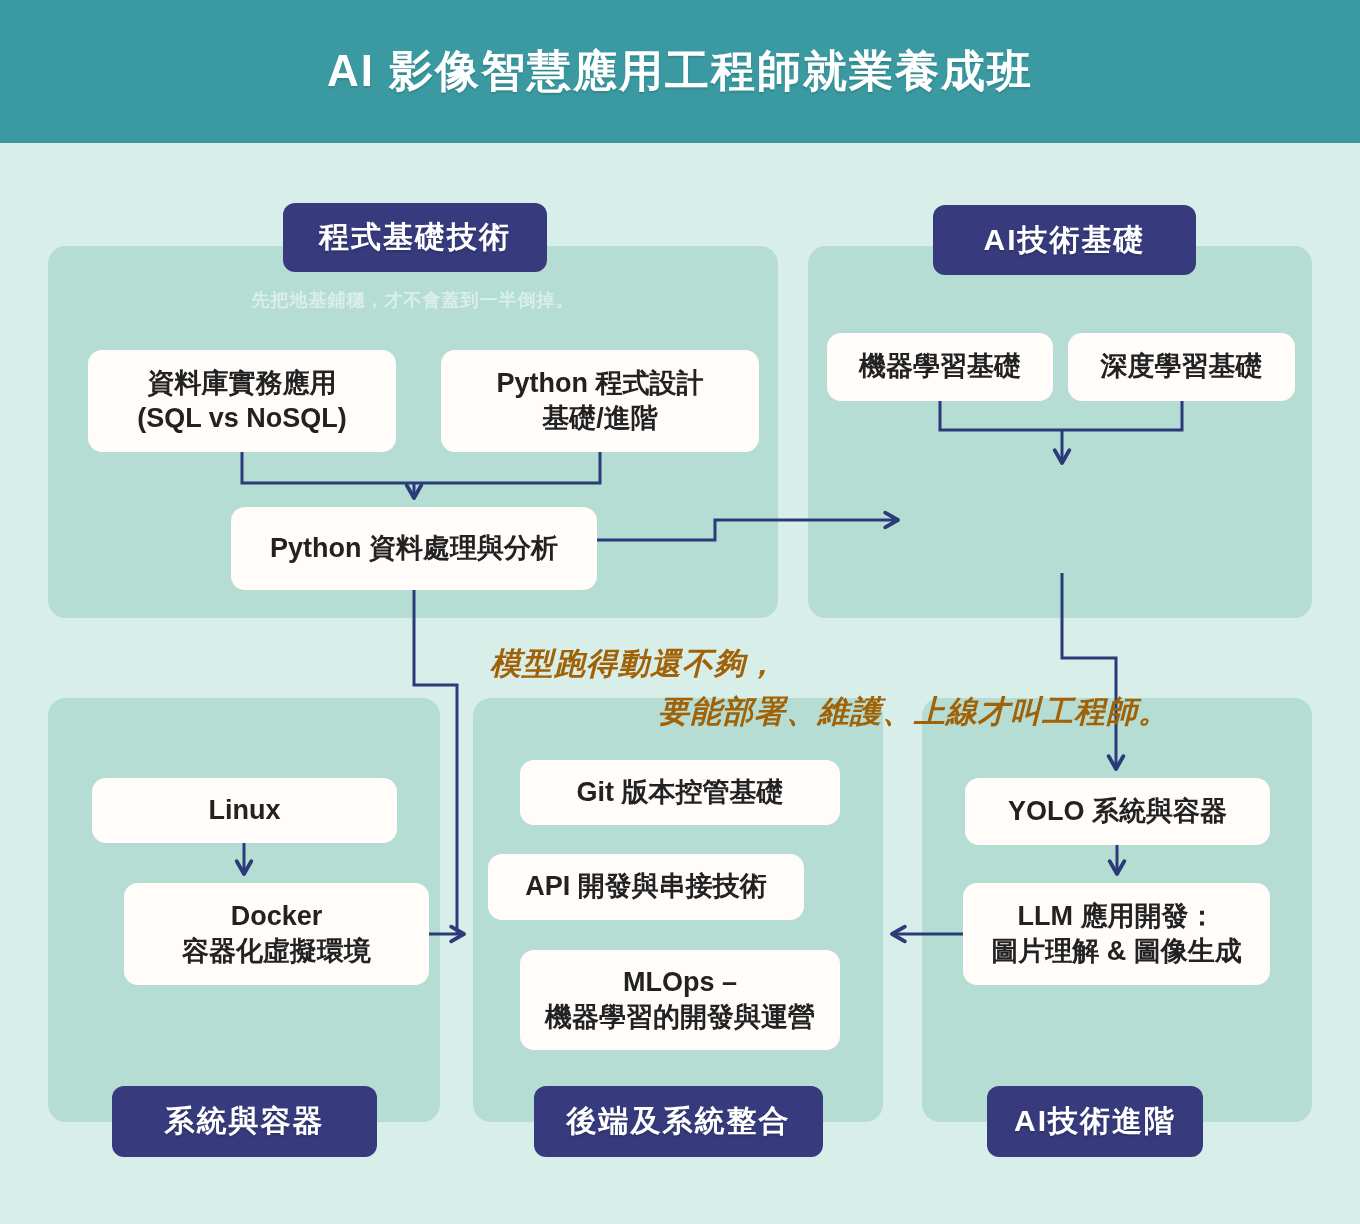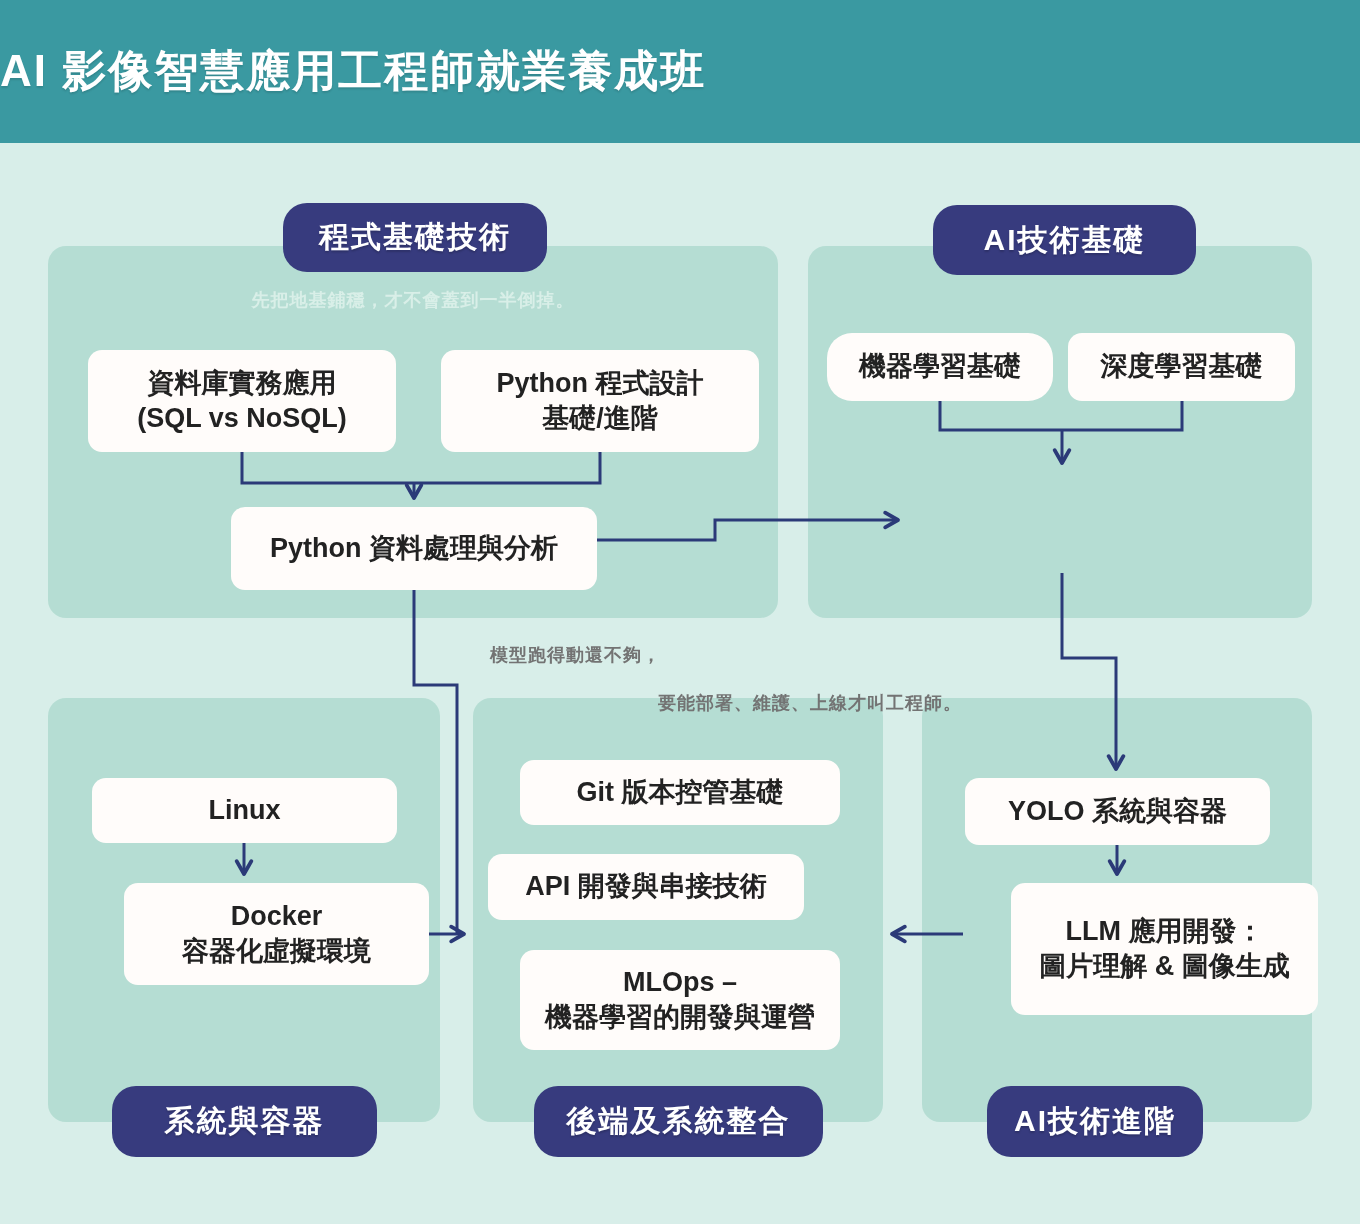--- a/index.html
+++ b/index.html
@@ -1,40 +1,40 @@
 <!DOCTYPE html>
 <html><head>
 <meta charset="utf-8">
 <style>
   html,body{margin:0;padding:0;}
   body{font-family:"Liberation Sans","DejaVu Sans",sans-serif;}
   .page{position:relative;width:1360px;height:1224px;background:#d8eee9;overflow:hidden;}
 
   .header{position:absolute;left:0;top:0;width:1360px;height:143px;background:#3a99a1;
-          display:flex;align-items:center;justify-content:flex-start;}
+          display:flex;align-items:center;justify-content:center;}
   .title{color:#ffffff;font-size:44px;font-weight:bold;letter-spacing:2px;
          text-shadow:0 2px 2px rgba(0,0,0,0.12);}
 
   .panel{position:absolute;background:#b5ddd3;border-radius:18px;}
 
-  .badge{position:absolute;background:#373b7e;border-radius:24px;z-index:4;
+  .badge{position:absolute;background:#373b7e;border-radius:12px;z-index:4;
          display:flex;align-items:center;justify-content:center;
          color:#ffffff;font-size:30px;font-weight:bold;letter-spacing:2px;
          text-shadow:0 2px 2px rgba(0,0,0,0.18);}
 
   .node{position:absolute;background:#fffcfa;border-radius:14px;z-index:3;
         display:flex;align-items:center;justify-content:center;text-align:center;
         color:#222222;font-size:27px;font-weight:600;line-height:1.3;
         white-space:pre-line;}
 
   .note{position:absolute;z-index:2;color:#d9efe8;font-size:18px;font-weight:bold;
         letter-spacing:1px;}
   .panel-note{left:48px;top:288px;width:730px;text-align:center;}
-  .hint{position:absolute;z-index:2;color:#737373;font-size:18px;font-weight:bold;
-        letter-spacing:1px;}
+  .hint{position:absolute;z-index:2;color:#a16207;font-size:31px;font-weight:bold;
+        letter-spacing:1px;font-style:italic;}
 
   svg.wires{position:absolute;left:0;top:0;z-index:2;}
 </style>
 </head>
 <body>
 
 <div class="page">
 
   <div class="header">
     <div class="title">AI 影像智慧應用工程師就業養成班</div>
@@ -84,26 +84,26 @@
 
   <div class="note panel-note">先把地基鋪穩，才不會蓋到一半倒掉。</div>
   <div class="hint" style="left:490px;top:643px;">模型跑得動還不夠，</div>
   <div class="hint" style="left:658px;top:691px;">要能部署、維護、上線才叫工程師。</div>
 
   <div class="node" style="left:88px;top:350px;width:308px;height:102px;">資料庫實務應用
 (SQL vs NoSQL)</div>
   <div class="node" style="left:441px;top:350px;width:318px;height:102px;">Python 程式設計
 基礎/進階</div>
   <div class="node" style="left:231px;top:507px;width:366px;height:83px;">Python 資料處理與分析</div>
-  <div class="node" style="left:827px;top:333px;width:226px;height:68px;border-radius:25px;">機器學習基礎</div>
+  <div class="node" style="left:827px;top:333px;width:226px;height:68px;">機器學習基礎</div>
   <div class="node" style="left:1068px;top:333px;width:227px;height:68px;">深度學習基礎</div>
   <div class="node" style="left:92px;top:778px;width:305px;height:65px;">Linux</div>
   <div class="node" style="left:92px;top:883px;width:305px;height:102px;margin-left:32px;">Docker
 容器化虛擬環境</div>
   <div class="node" style="left:520px;top:760px;width:320px;height:65px;">Git 版本控管基礎</div>
   <div class="node" style="left:488px;top:854px;width:316px;height:66px;text-align:right;">API 開發與串接技術</div>
   <div class="node" style="left:520px;top:950px;width:320px;height:100px;">MLOps –
 機器學習的開發與運營</div>
   <div class="node" style="left:965px;top:778px;width:305px;height:67px;">YOLO 系統與容器</div>
-  <div class="node" style="left:1011px;top:883px;width:307px;height:132px;text-align:center;">LLM 應用開發：
+  <div class="node" style="left:963px;top:883px;width:307px;height:102px;text-align:center;">LLM 應用開發：
 圖片理解 &amp; 圖像生成</div>
 
 </div>
 
 </body></html>

